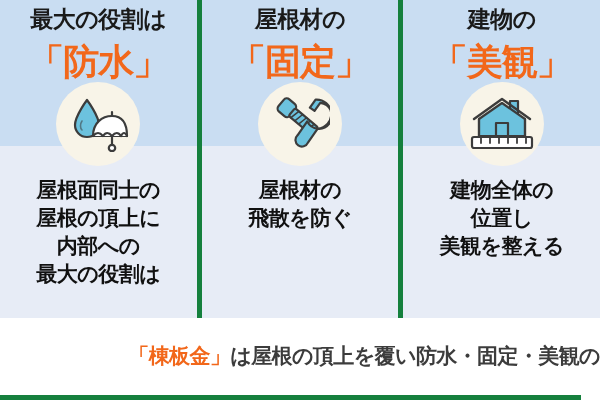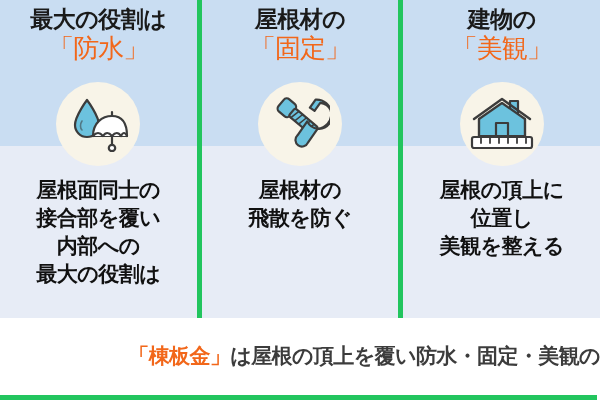--- a/index.html
+++ b/index.html
@@ -11,22 +11,21 @@
     height: 400px;
     background: #ffffff;
     font-family: "Liberation Sans", "DejaVu Sans", sans-serif;
     overflow: hidden;
   }
 
   #infographic {
     position: relative;
     width: 581px;
     height: 400px;
-    background: #22c55e;
-    padding-left: 16px;
+    background: #15803d;
   }
 
   
   .panels {
     position: absolute;
     left: 0;
     top: 0;
     width: 600px;
     height: 323px;
     display: flex;
@@ -71,24 +70,25 @@
   }
   .heading-line1 {
     display: block;
     font-size: 23px;
     font-weight: bold;
     color: #1a1a1a;
     letter-spacing: -0.5px;
   }
   .heading-line2 {
     display: block;
-    font-size: 26px;
-    font-weight: normal;
+    font-size: 36px;
+    font-weight: bold;
     color: #f2671a;
     letter-spacing: -1px;
+    margin-top: 8px;
   }
 
   
   .icon-circle {
     position: absolute;
     left: 50%;
     transform: translateX(-50%);
     top: 82px;
     width: 84px;
     height: 84px;
@@ -178,21 +178,21 @@
             <path d="M45 20 L45 16" stroke="#3c3c3c" stroke-width="2.2" stroke-linecap="round"></path>
 
             <path d="M45 40 L45 50" stroke="#3c3c3c" stroke-width="2.2" stroke-linecap="round"></path>
             <circle cx="45" cy="52" r="3.2" fill="#ffffff" stroke="#3c3c3c" stroke-width="2.2"></circle>
           </svg>
         </span>
       </div>
 
       <div class="panel-body">
         <span>屋根面同士の</span>
-        <span>接合部を覆い</span>
+        <span>屋根の頂上に</span>
         <span>内部への</span>
         <span>最大の役割は</span>
       </div>
     </div>
 
     <div class="panel">
       <div class="panel-top"></div>
       <div class="panel-bottom"></div>
 
       <div class="panel-heading">
@@ -247,21 +247,21 @@
 
             <rect x="26" y="28" width="12" height="13" fill="#6cc2de" stroke="#3c3c3c" stroke-width="2.2" stroke-linejoin="round"></rect>
 
             <rect x="2" y="42" width="60" height="11" rx="2" fill="#ffffff" stroke="#3c3c3c" stroke-width="2.2" stroke-linejoin="round"></rect>
             <path d="M11 42 L11 48 M20 42 L20 48 M29 42 L29 48 M38 42 L38 48 M47 42 L47 48 M56 42 L56 48" stroke="#3c3c3c" stroke-width="1.8" stroke-linecap="round"></path>
           </svg>
         </span>
       </div>
 
       <div class="panel-body">
-        <span>屋根の頂上に</span>
+        <span>建物全体の</span>
         <span>位置し</span>
         <span>美観を整える</span>
       </div>
     </div>
 
   </div>
 
   <div class="banner">
     <span class="banner-line"><span class="hl">「棟板金」</span><span>は屋根の頂上を覆い防水・固定・美観の</span></span>
   </div>

